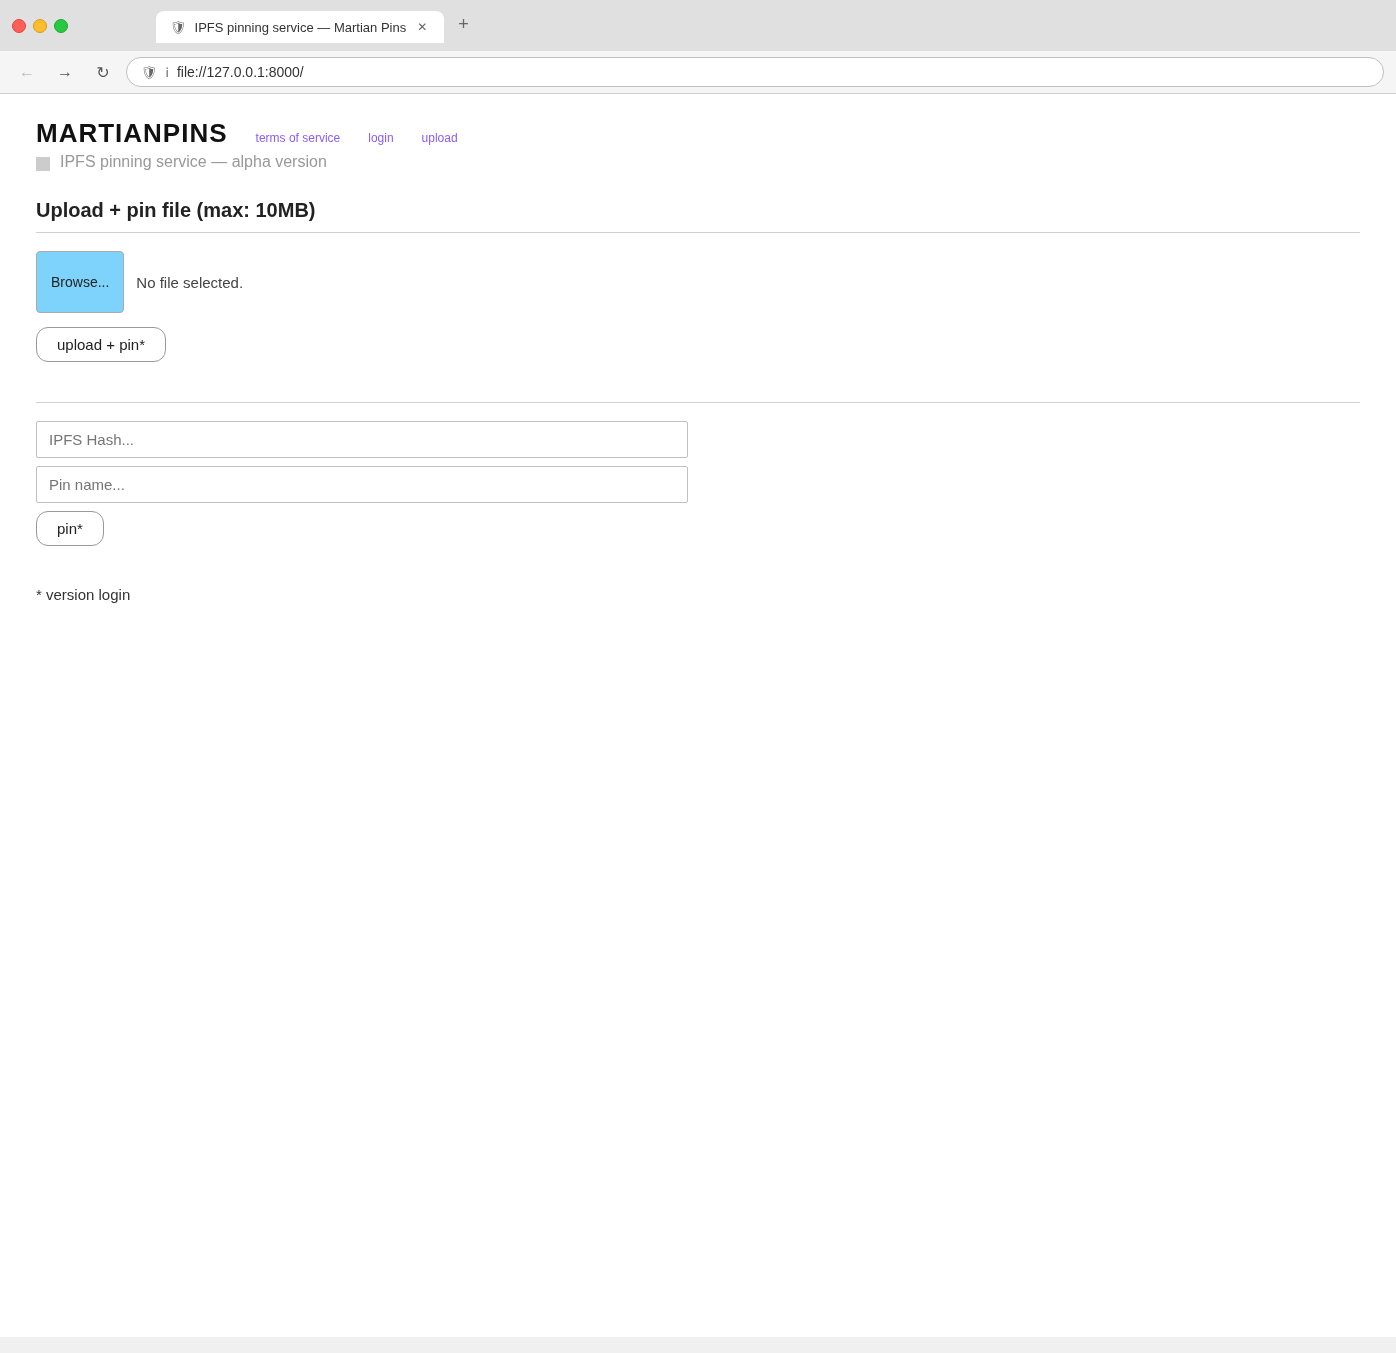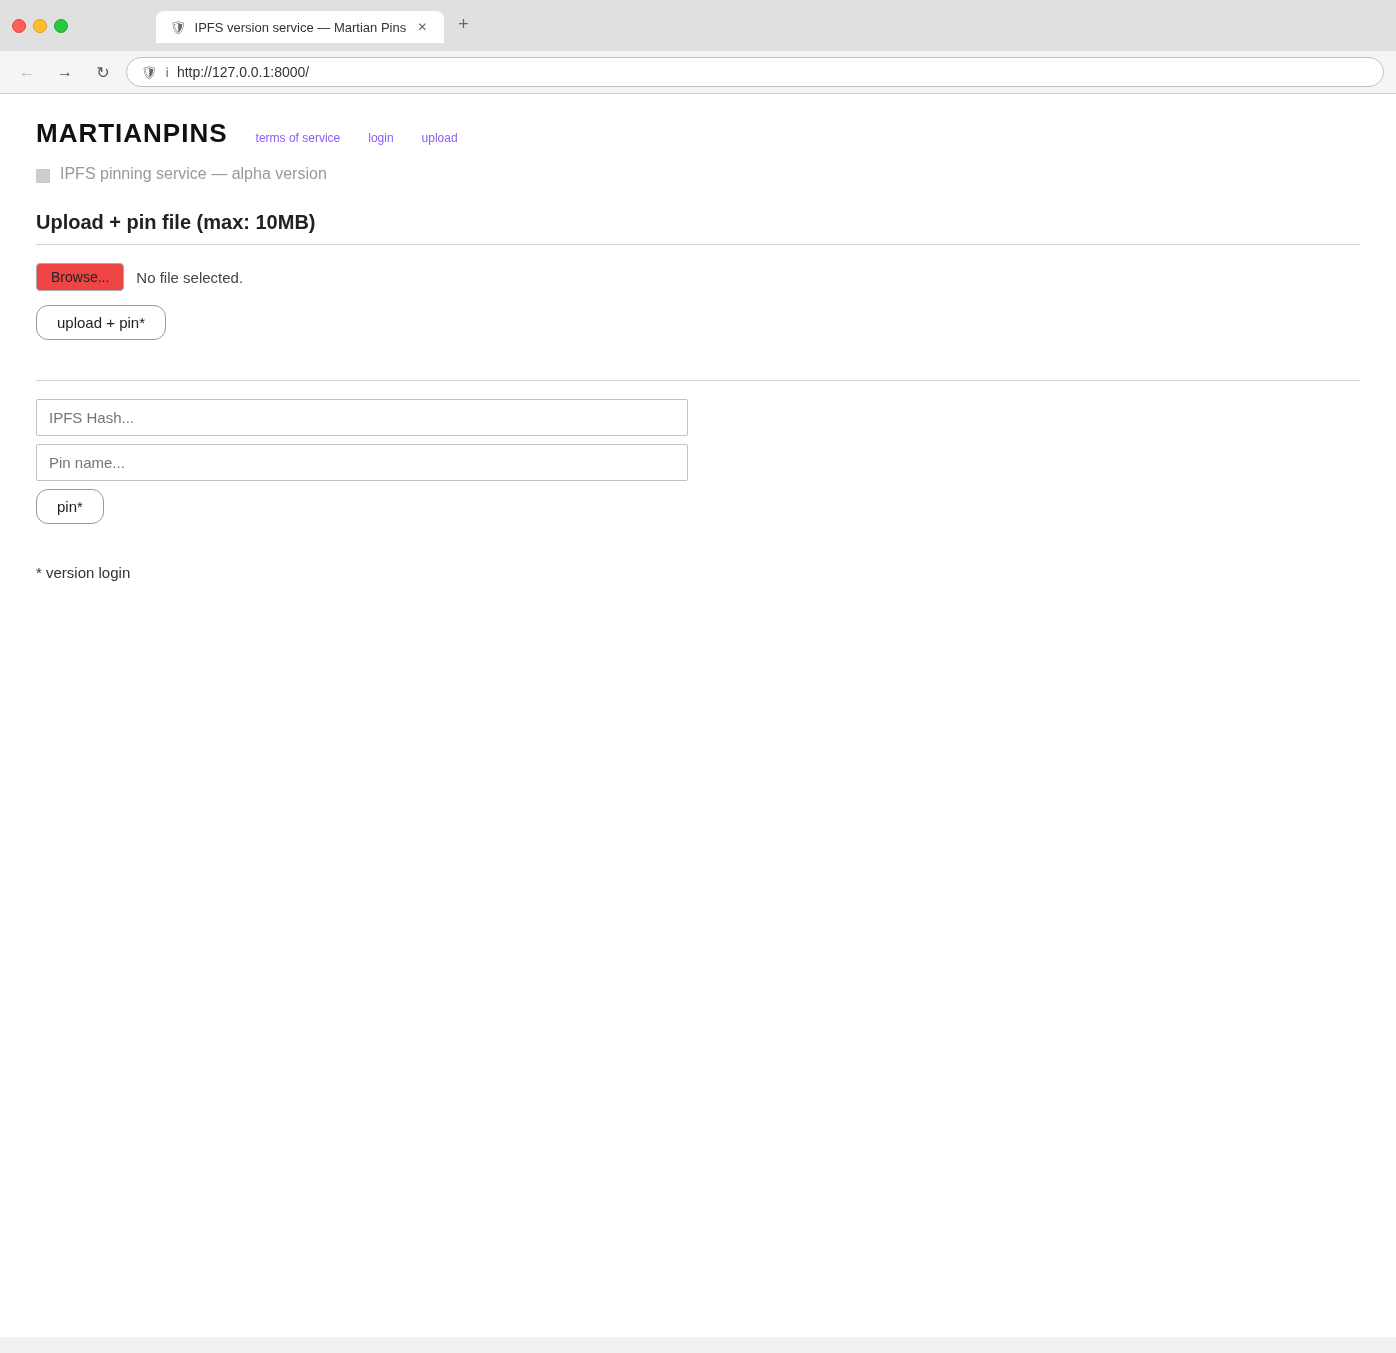--- a/index.html
+++ b/index.html
@@ -149,21 +149,21 @@
       background: white;
       min-height: calc(1353px - 110px);
       padding: 24px 36px;
     }
 
     
     .site-nav {
       display: flex;
       align-items: baseline;
       gap: 28px;
-      margin-bottom: 16px;
+      margin-bottom: 4px;
     }
 
     .site-logo {
       font-size: 26px;
       font-weight: 800;
       color: #111;
       letter-spacing: 1px;
       font-family: -apple-system, BlinkMacSystemFont, 'Segoe UI', sans-serif;
     }
 
@@ -214,22 +214,22 @@
 
     
     .file-upload-row {
       display: flex;
       align-items: center;
       gap: 12px;
       margin-bottom: 14px;
     }
 
     .browse-btn {
-      padding: 5px 14px;
-      background: #ef4444;
+      padding: 22px 14px;
+      background: #7dd3fc;
       border: 1px solid #aaa;
       border-radius: 4px;
       font-size: 14px;
       cursor: pointer;
       color: #222;
     }
 
     .no-file-text {
       font-size: 15px;
       color: #444;
@@ -274,36 +274,36 @@
   <div class="title-bar">
     <div class="traffic-lights">
       <div class="traffic-light close"></div>
       <div class="traffic-light minimize"></div>
       <div class="traffic-light maximize"></div>
     </div>
 
     <div class="tab-bar">
       <div class="tab">
         <span class="address-icon">🛡</span>
-        <span class="tab-title">IPFS version service — Martian Pins</span>
+        <span class="tab-title">IPFS pinning service — Martian Pins</span>
         <span class="tab-close">✕</span>
       </div>
       <button class="new-tab">+</button>
     </div>
   </div>
 
   <div class="nav-bar">
     <button class="nav-btn disabled" title="Back">←</button>
     <button class="nav-btn" title="Forward">→</button>
     <button class="nav-btn" title="Reload">↻</button>
 
     <div class="address-bar">
       <span class="address-icon">🛡</span>
       <span class="address-icon">ℹ</span>
-      <span class="address-url">http://127.0.0.1:8000/</span>
+      <span class="address-url">file://127.0.0.1:8000/</span>
     </div>
   </div>
 </div>
 
 <div class="page-content">
 
   <nav class="site-nav">
     <span class="site-logo">MARTIANPINS</span>
     <a class="nav-link">terms of service</a>
     <a class="nav-link">login</a>

